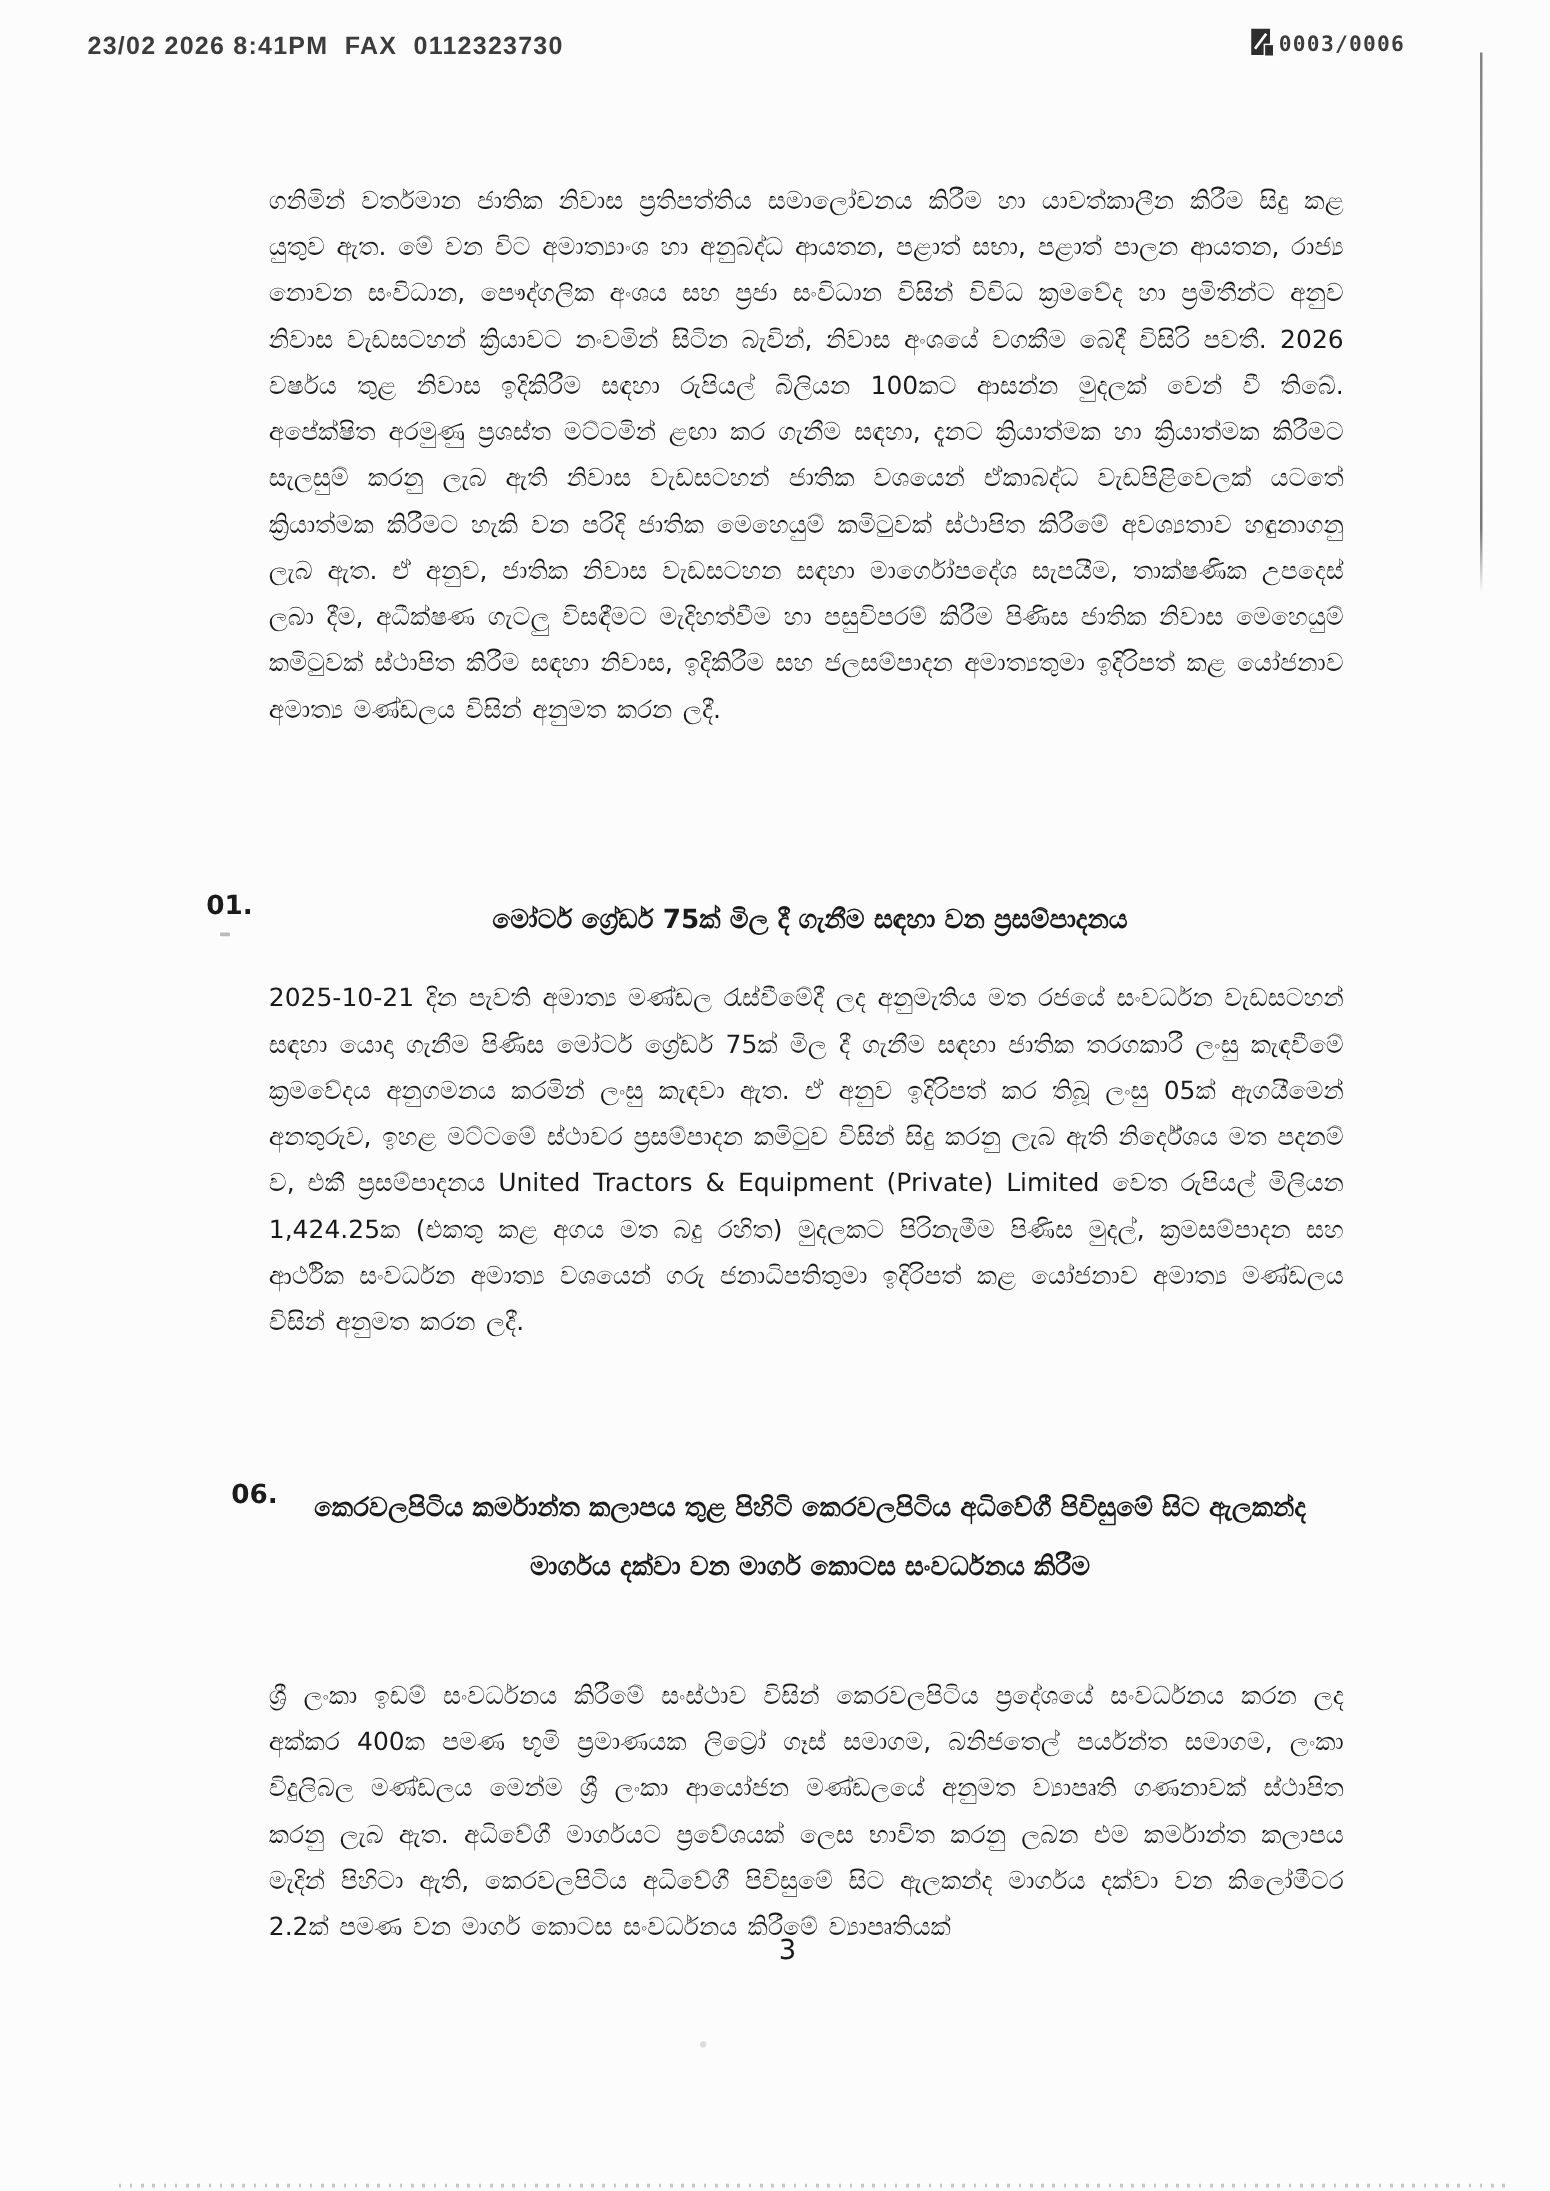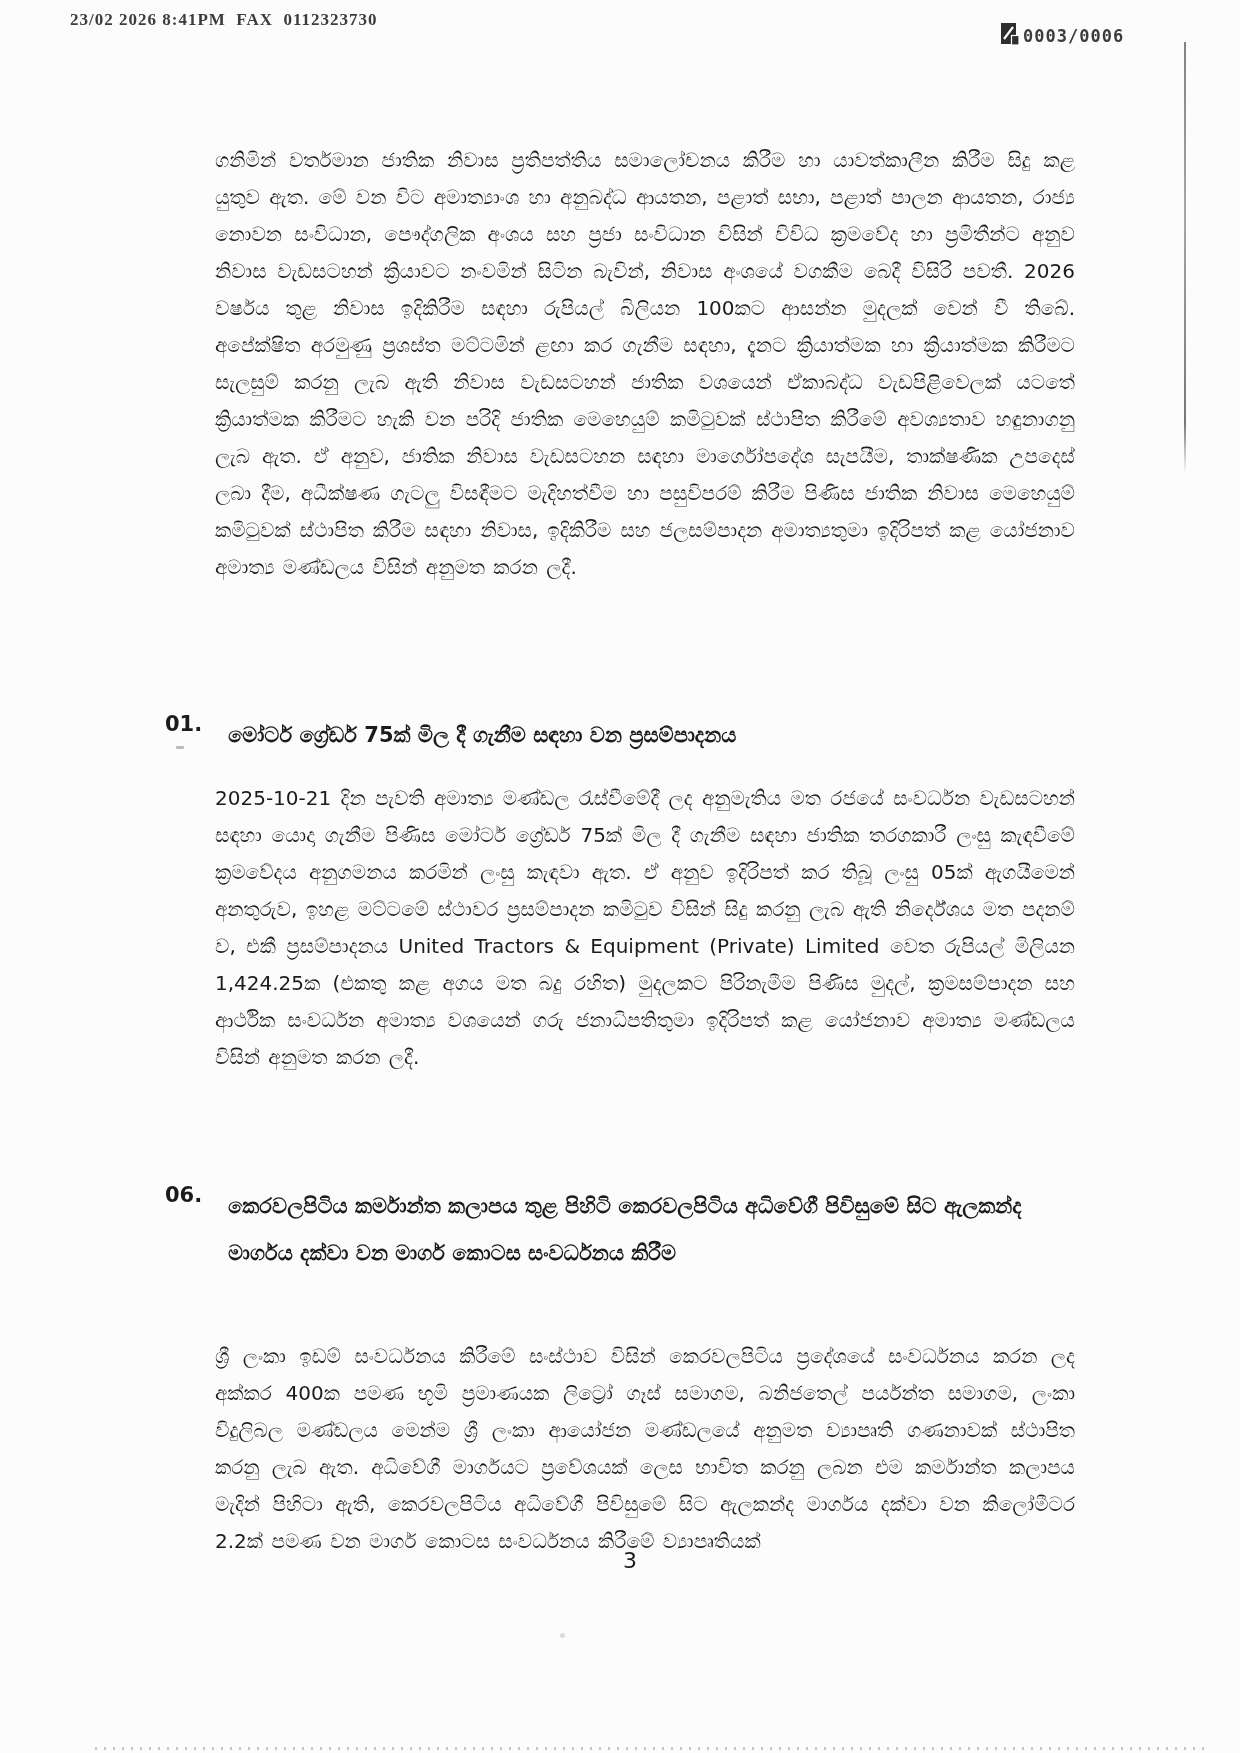--- a/index.html
+++ b/index.html
@@ -13,23 +13,23 @@
     font-family:"DejaVu Sans","Liberation Sans",sans-serif;
     width:1240px;height:1753px;position:relative;
   }
   .page{
     position:absolute;left:0;top:0;width:1240px;height:1753px;
     background:var(--paper);
     overflow:hidden;
   }
   
   .fax-left{
-    position:absolute;left:70px;top:10px;
-    font-family:Liberation Serif, serif;
-    font-size:17px;font-weight:bold;letter-spacing:1px;
+    position:absolute;left:70px;top:26px;
+    font-family:Liberation Sans, sans-serif;
+    font-size:20px;font-weight:bold;letter-spacing:1px;
     color:var(--header-ink);
     white-space:pre;
     -webkit-font-smoothing:none;
   }
   .fax-right{
     position:absolute;left:1000px;top:22px;
     display:flex;align-items:flex-end;gap:2px;
     font-family:"DejaVu Sans Mono","Liberation Mono",monospace;
     font-size:17px;font-weight:bold;letter-spacing:1px;
     color:var(--header-ink);
@@ -45,26 +45,26 @@
     word-spacing:2px;
   }
   .intro{left:215px;top:142px;width:860px;height:522px;}
   .sec-num{
     position:absolute;left:165px;
     font-size:21px;color:var(--ink);font-weight:bold;
   }
   .sec-heading{
     position:absolute;left:228px;
     font-size:21px;line-height:47px;font-weight:bold;
-    color:var(--ink);text-align:left;overflow:hidden;
+    color:var(--ink);text-align:center;overflow:hidden;
   }
   .num-05{top:712px;}
   .heading-05{width:840px;top:712px;height:47px;}
   .para-05{left:215px;top:780px;width:860px;height:335px;}
-  .num-06{top:1183px;}
+  .num-06{top:1183px;margin-left:20px;}
   .heading-06{width:840px;top:1183px;height:94px;}
   .para-06{left:215px;top:1294px;width:860px;height:262px;margin-top:44px;}
   .page-number{
     position:absolute;left:20px;top:1548px;width:1220px;
     text-align:center;font-size:22px;color:var(--ink);
   }
   
   .scan-vline{
     position:absolute;left:1184px;top:42px;width:2px;height:432px;
     background:linear-gradient(180deg,#5a5a5a 0%,#8a8a8a 40%,#4a4a4a 88%,rgba(0,0,0,0));

